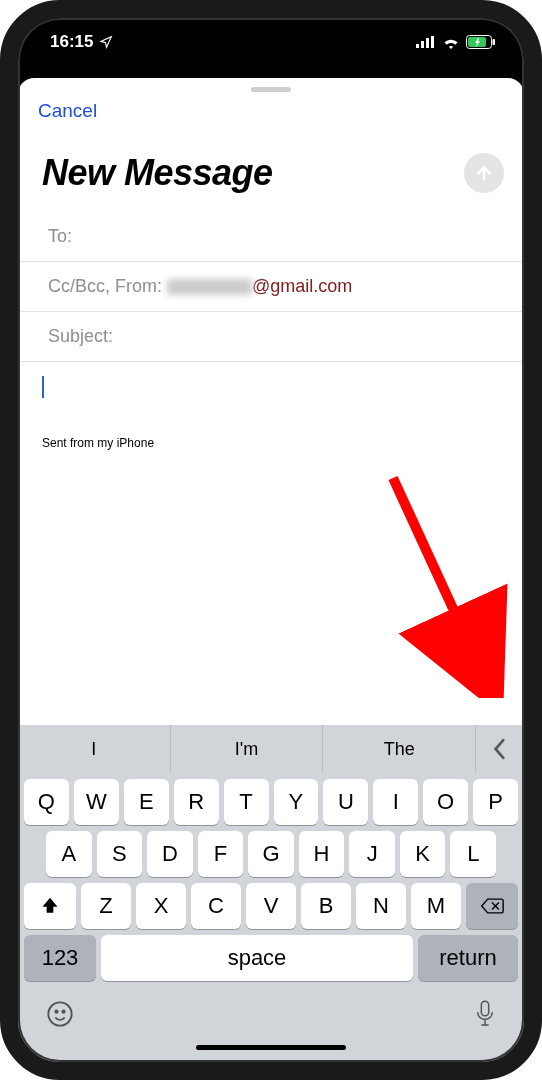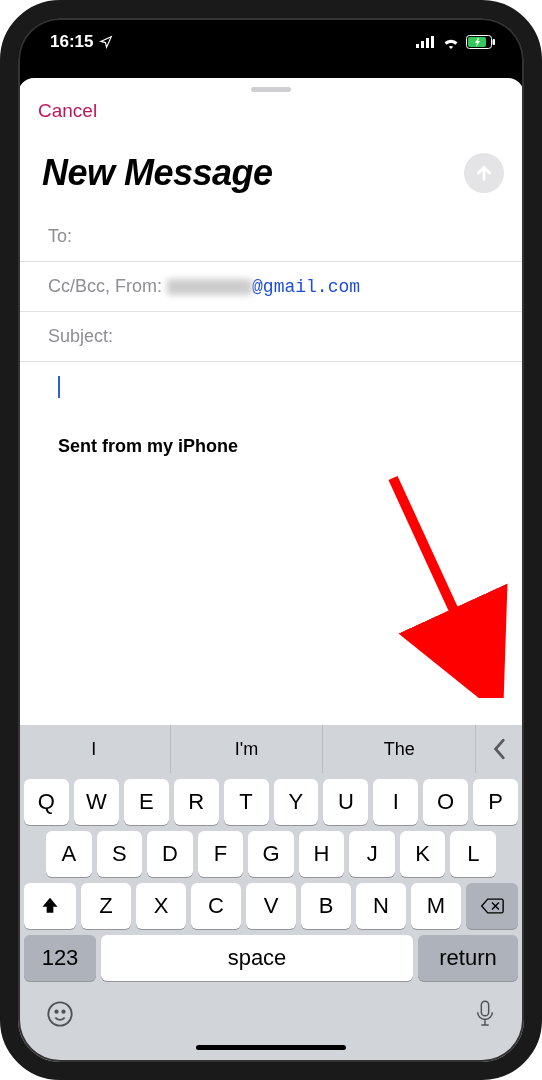--- a/index.html
+++ b/index.html
@@ -50,21 +50,21 @@
     flex-direction: column;
   }
   .grabber {
     width: 40px; height:5px; background:#cfcfd2; border-radius:3px;
     margin: 9px auto 6px;
   }
   .nav-row {
     padding: 2px 20px 18px;
   }
   .cancel-btn {
-    color: #be185d;
+    color: #1d4ed8;
     font-size: 19px;
     font-weight: 400;
     background:none; border:none; padding:0;
   }
   .title-row {
     display:flex; align-items:center; justify-content:space-between;
     padding: 12px 20px 18px 24px;
     font-style: italic;
   }
   .title {
@@ -77,36 +77,35 @@
     width:40px; height:40px; border-radius:50%;
     background:#e4e4e6;
     display:flex; align-items:center; justify-content:center;
   }
   .field {
     padding: 14px 30px 14px;
     border-bottom: 1px solid #e2e2e4;
     color:#8e8e93;
     font-size: 18px;
   }
-  .field .value { color:#1d4ed8;font-family:Liberation Mono, monospace; }
+  .field .value { color:#7f1d1d; }
   .blurred {
     display:inline-block;
     filter: blur(3px);
     background:#ccc;
     color:transparent;
     border-radius:2px;
     width:85px; height:16px;
     vertical-align:middle;
   }
   .body-area {
-    padding: 14px 40px;
+    padding: 14px 24px;
     flex:1;
     color:#000;
-    font-size:18px;
-    font-weight:bold;
+    font-size:12px;
   }
   .cursor {
     display:inline-block;
     width:2px; height:22px;
     background:#2a62d8;
     vertical-align:middle;
     margin-bottom: 28px;
   }
   .signature { margin-top: 10px; color:#000; }
   

